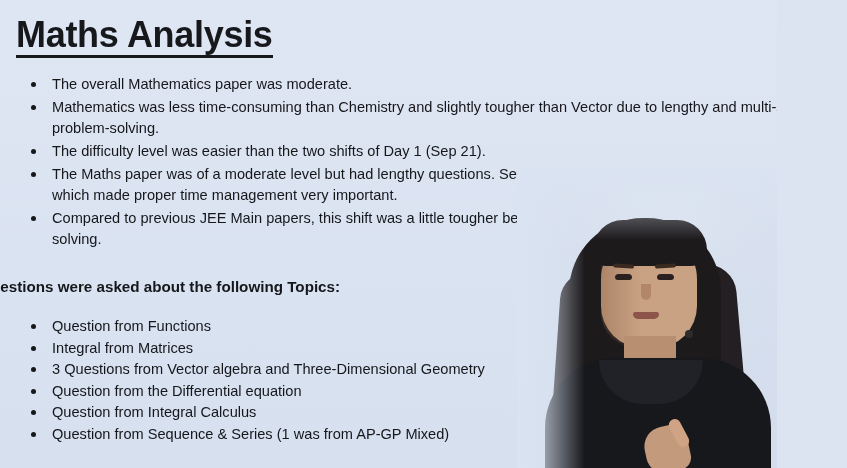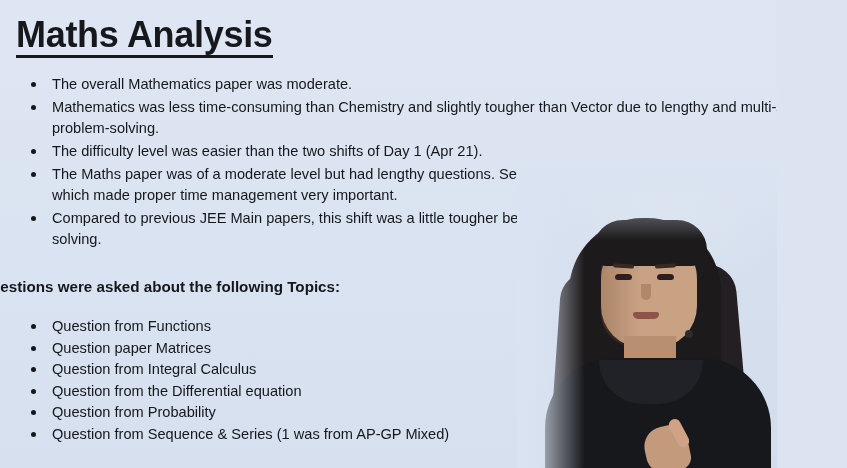--- a/index.html
+++ b/index.html
@@ -282,33 +282,33 @@
 
 <div id="stage">
 
   <div class="slide">
 
     <div class="title">Maths Analysis</div>
 
     <div class="bullet-block">
       <div class="bullet">The overall Mathematics paper was moderate.</div>
       <div class="bullet">Mathematics was less time-consuming than Chemistry and slightly tougher than Vector due to lengthy and multi-step problem-solving.</div>
-      <div class="bullet">The difficulty level was easier than the two shifts of Day 1 (Apr 21).</div>
+      <div class="bullet">The difficulty level was easier than the two shifts of Day 1 (Sep 21).</div>
       <div class="bullet">The Maths paper was of a moderate level but had lengthy questions. Several questions needed careful calculation, which made proper time management very important.</div>
       <div class="bullet">Compared to previous JEE Main papers, this shift was a little tougher because more questions involved and detailed solving.</div>
     </div>
 
     <div class="section-head">uestions were asked about the following Topics:</div>
 
     <div class="topic-block">
       <div class="topic">Question from Functions</div>
-      <div class="topic">Question paper Matrices</div>
+      <div class="topic">Integral from Matrices</div>
+      <div class="topic">3 Questions from Vector algebra and Three-Dimensional Geometry</div>
+      <div class="topic">Question from the Differential equation</div>
       <div class="topic">Question from Integral Calculus</div>
-      <div class="topic">Question from the Differential equation</div>
-      <div class="topic">Question from Probability</div>
       <div class="topic">Question from Sequence &amp; Series (1 was from AP-GP Mixed)</div>
     </div>
 
   </div>
 
   <div class="presenter">
     <div class="pres-bg"></div>
     <div class="hair-left"></div>
     <div class="hair-right"></div>
     <div class="hair"></div>

